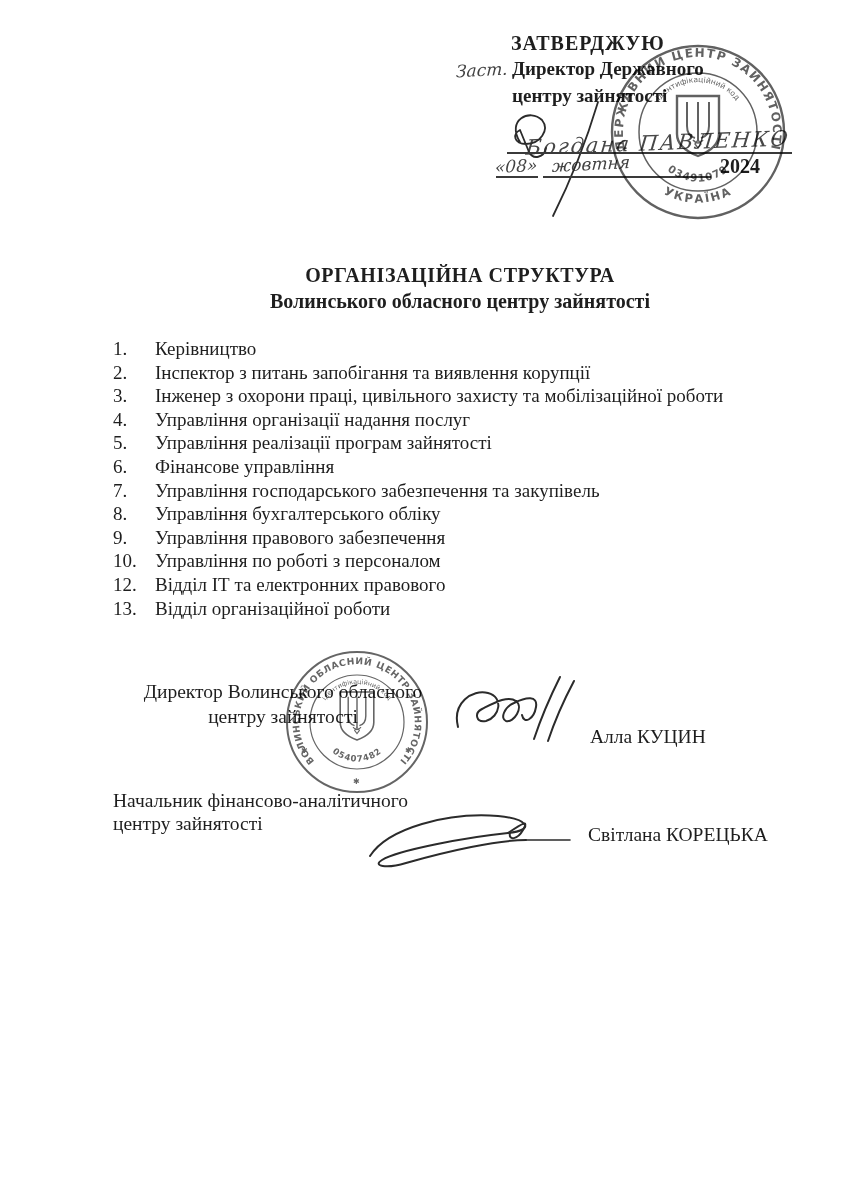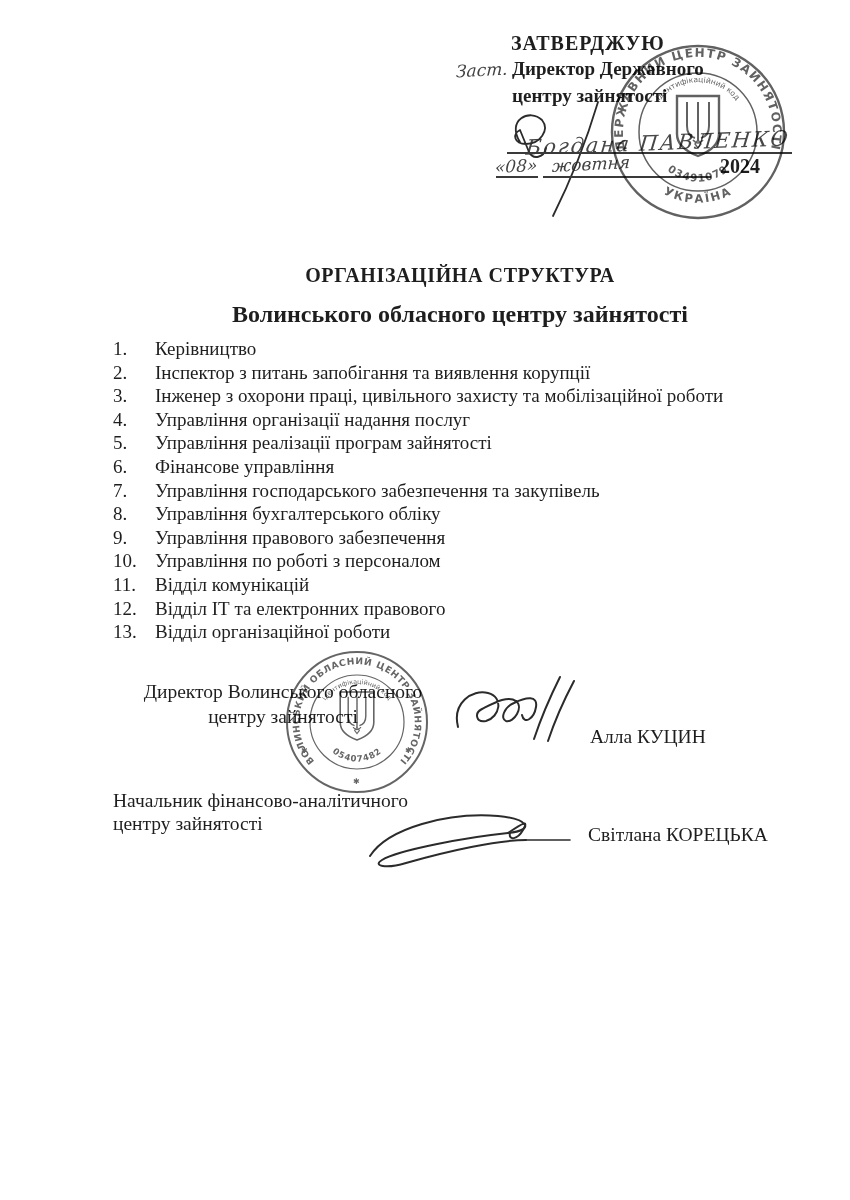--- a/index.html
+++ b/index.html
@@ -28,21 +28,21 @@
     opacity:.88;
   }
   .hw-small{font-size:17px;transform:rotate(-3deg) skewX(-6deg);opacity:.9;}
   .rule{background:#3a3a3a;height:1.5px;}
   
   .approve-word{font-size:20px;letter-spacing:1px;}
   .approve-line{font-size:19px;}
   
   .title-wrap{left:75px;top:264px;width:770px;text-align:center;}
   .title-1{font-size:20px;letter-spacing:.6px;}
-  .title-2{font-size:24px;margin-top:14px;}
+  .title-2{font-size:20px;margin-top:3px;}
   
   .list-wrap{left:113px;top:337px;width:680px;}
   .li-row{display:flex;font-size:19px;line-height:23.6px;}
   .li-num{width:42px;flex:0 0 42px;}
   .li-txt{flex:1;}
   
   .sig-role{font-size:19.5px;line-height:25px;text-align:center;}
   .sig-role2{font-size:19.5px;line-height:22.5px;}
   .sig-name{font-size:19.5px;white-space:nowrap;}
   svg{display:block;}
@@ -153,24 +153,20 @@
         <span class="li-num">8.</span>
         <span class="li-txt">Управління бухгалтерського обліку</span>
       </div>
     <div class="li-row">
         <span class="li-num">9.</span>
         <span class="li-txt">Управління правового забезпечення</span>
       </div>
     <div class="li-row">
         <span class="li-num">10.</span>
         <span class="li-txt">Управління по роботі з персоналом</span>
-      </div>
-    <div class="li-row">
-        <span class="li-num">11.</span>
-        <span class="li-txt">Відділ комунікацій</span>
       </div>
     <div class="li-row">
         <span class="li-num">12.</span>
         <span class="li-txt">Відділ ІТ та електронних правового</span>
       </div>
     <div class="li-row">
         <span class="li-num">13.</span>
         <span class="li-txt">Відділ організаційної роботи</span>
       </div>
   </div>

